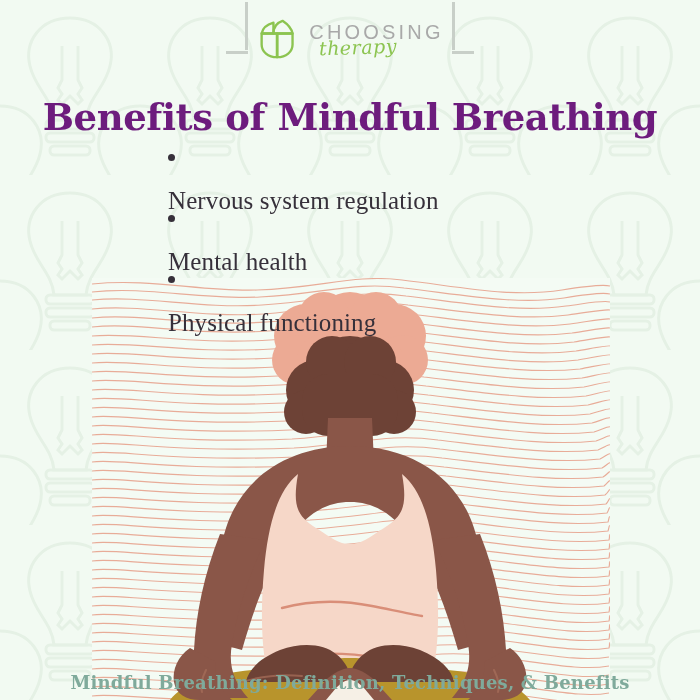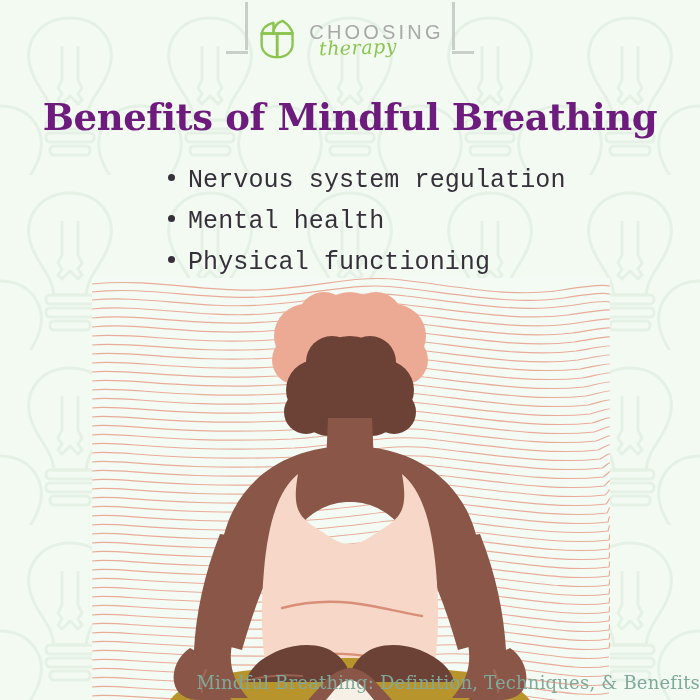--- a/index.html
+++ b/index.html
@@ -119,24 +119,25 @@
     z-index: 3;
     margin: 0;
     padding: 0;
     list-style: none;
   }
   .bullets li {
     display: flex;
     align-items: baseline;
     gap: 13px;
     color: #36303a;
-    font-family: Liberation Mono, monospace;
+    font-family: Liberation Serif, serif;
     font-size: 25px;
     line-height: 41px;
     letter-spacing: 0.1px;
+    flex-direction: column;
   }
   .bullets li .dot {
     width: 7px;
     height: 7px;
     border-radius: 50%;
     background: #36303a;
     flex: none;
     position: relative;
     top: -6px;
   }
@@ -152,27 +153,28 @@
     overflow: hidden;
   }
   .illu-svg { display: block; width: 518px; height: 422px; }
 
   
   .caption {
     position: absolute;
     left: 0;
     top: 672px;
     width: 700px;
-    text-align: right;
+    text-align: center;
     z-index: 5;
     font-family: "DejaVu Serif", serif;
     font-size: 18px;
     color: #7faa9b;
     letter-spacing: 0.2px;
     white-space: nowrap;
+    font-weight: bold;
   }
 </style>
 </head>
 <body>
 
 <div class="canvas">
 
   <svg class="bg-watermark" viewBox="0 0 700 700" preserveAspectRatio="none">
     <defs>
       <pattern id="bulbs" x="0" y="0" width="140" height="175" patternUnits="userSpaceOnUse">

